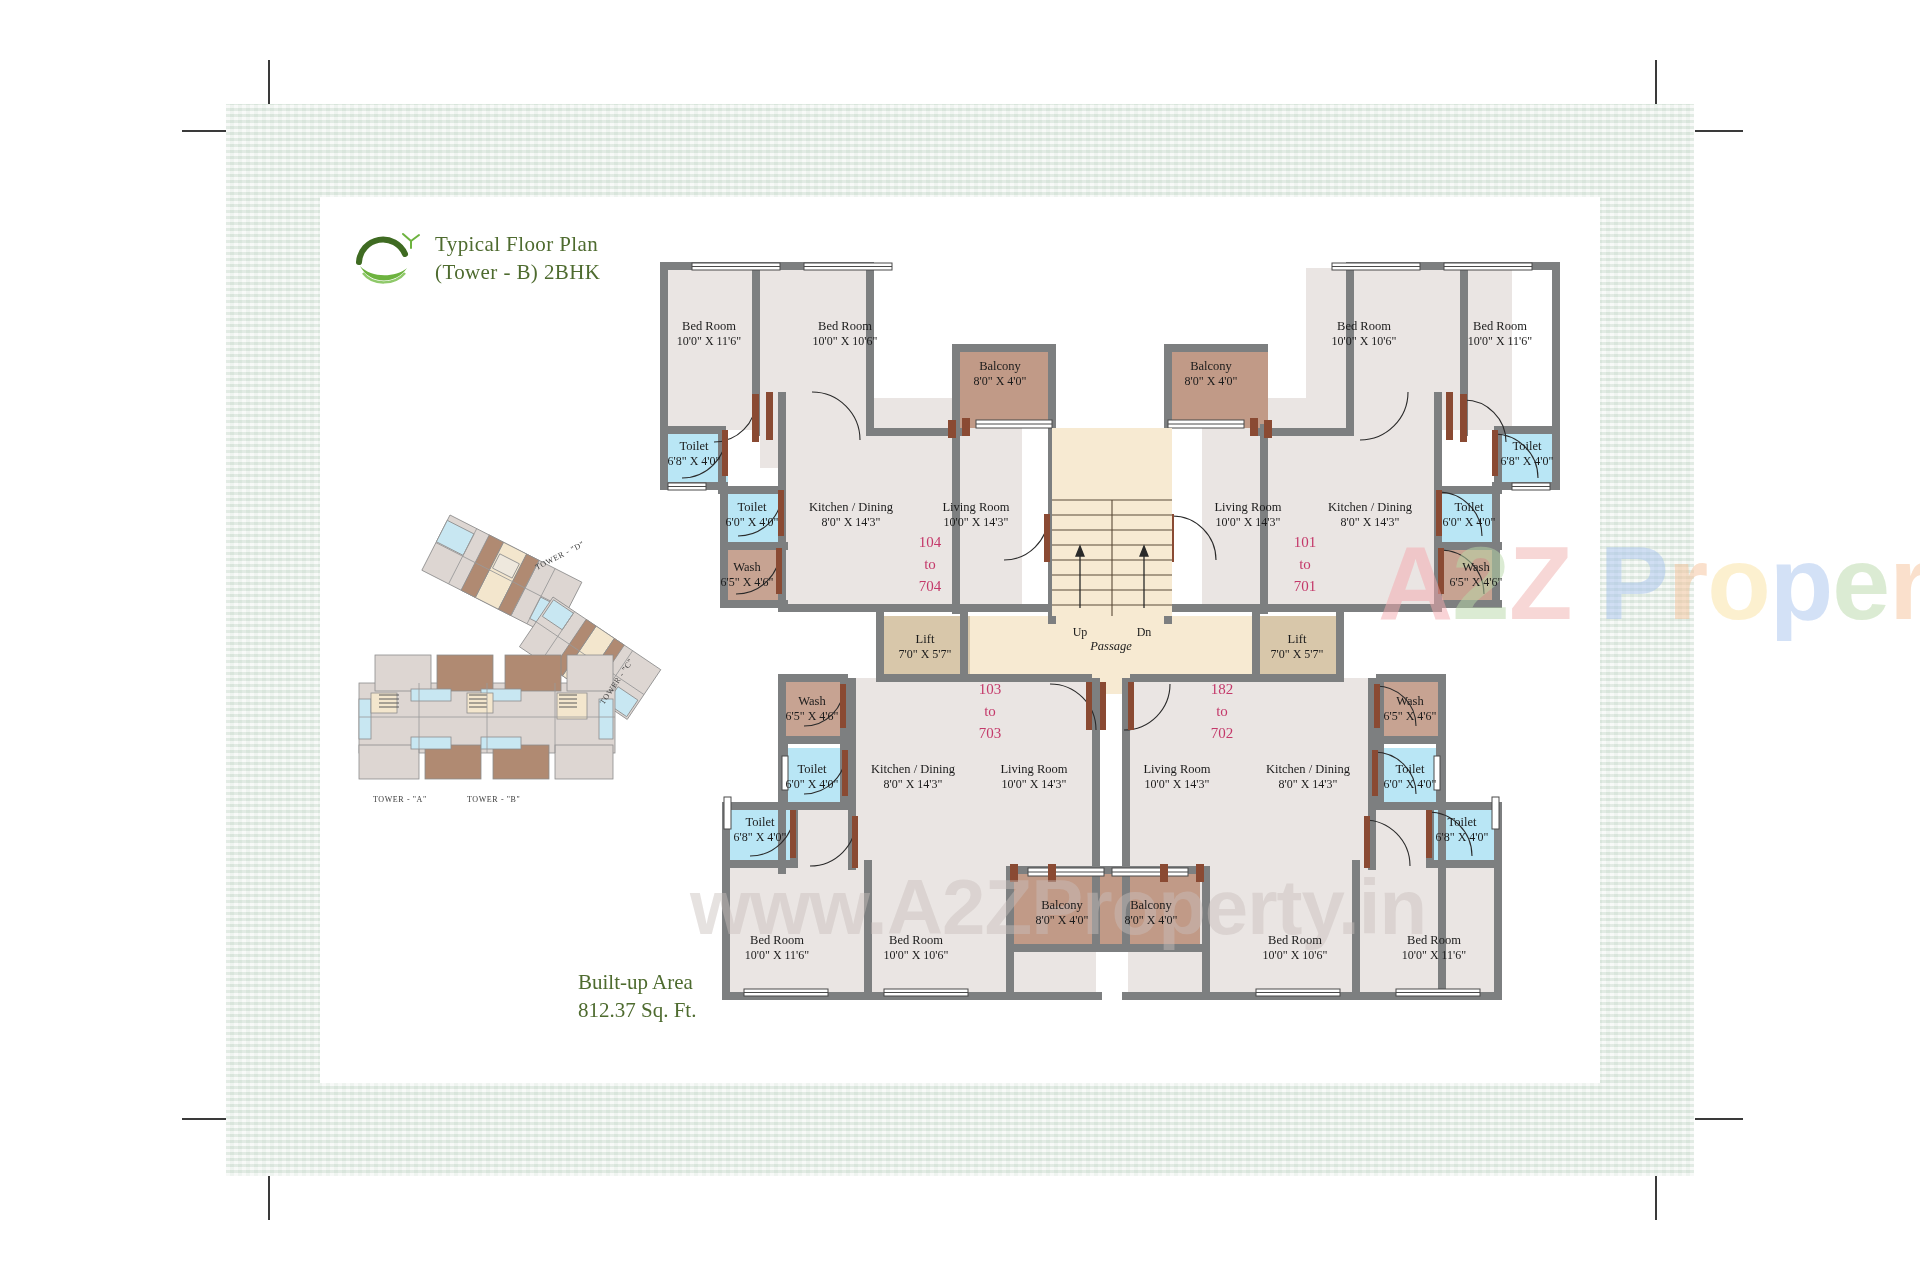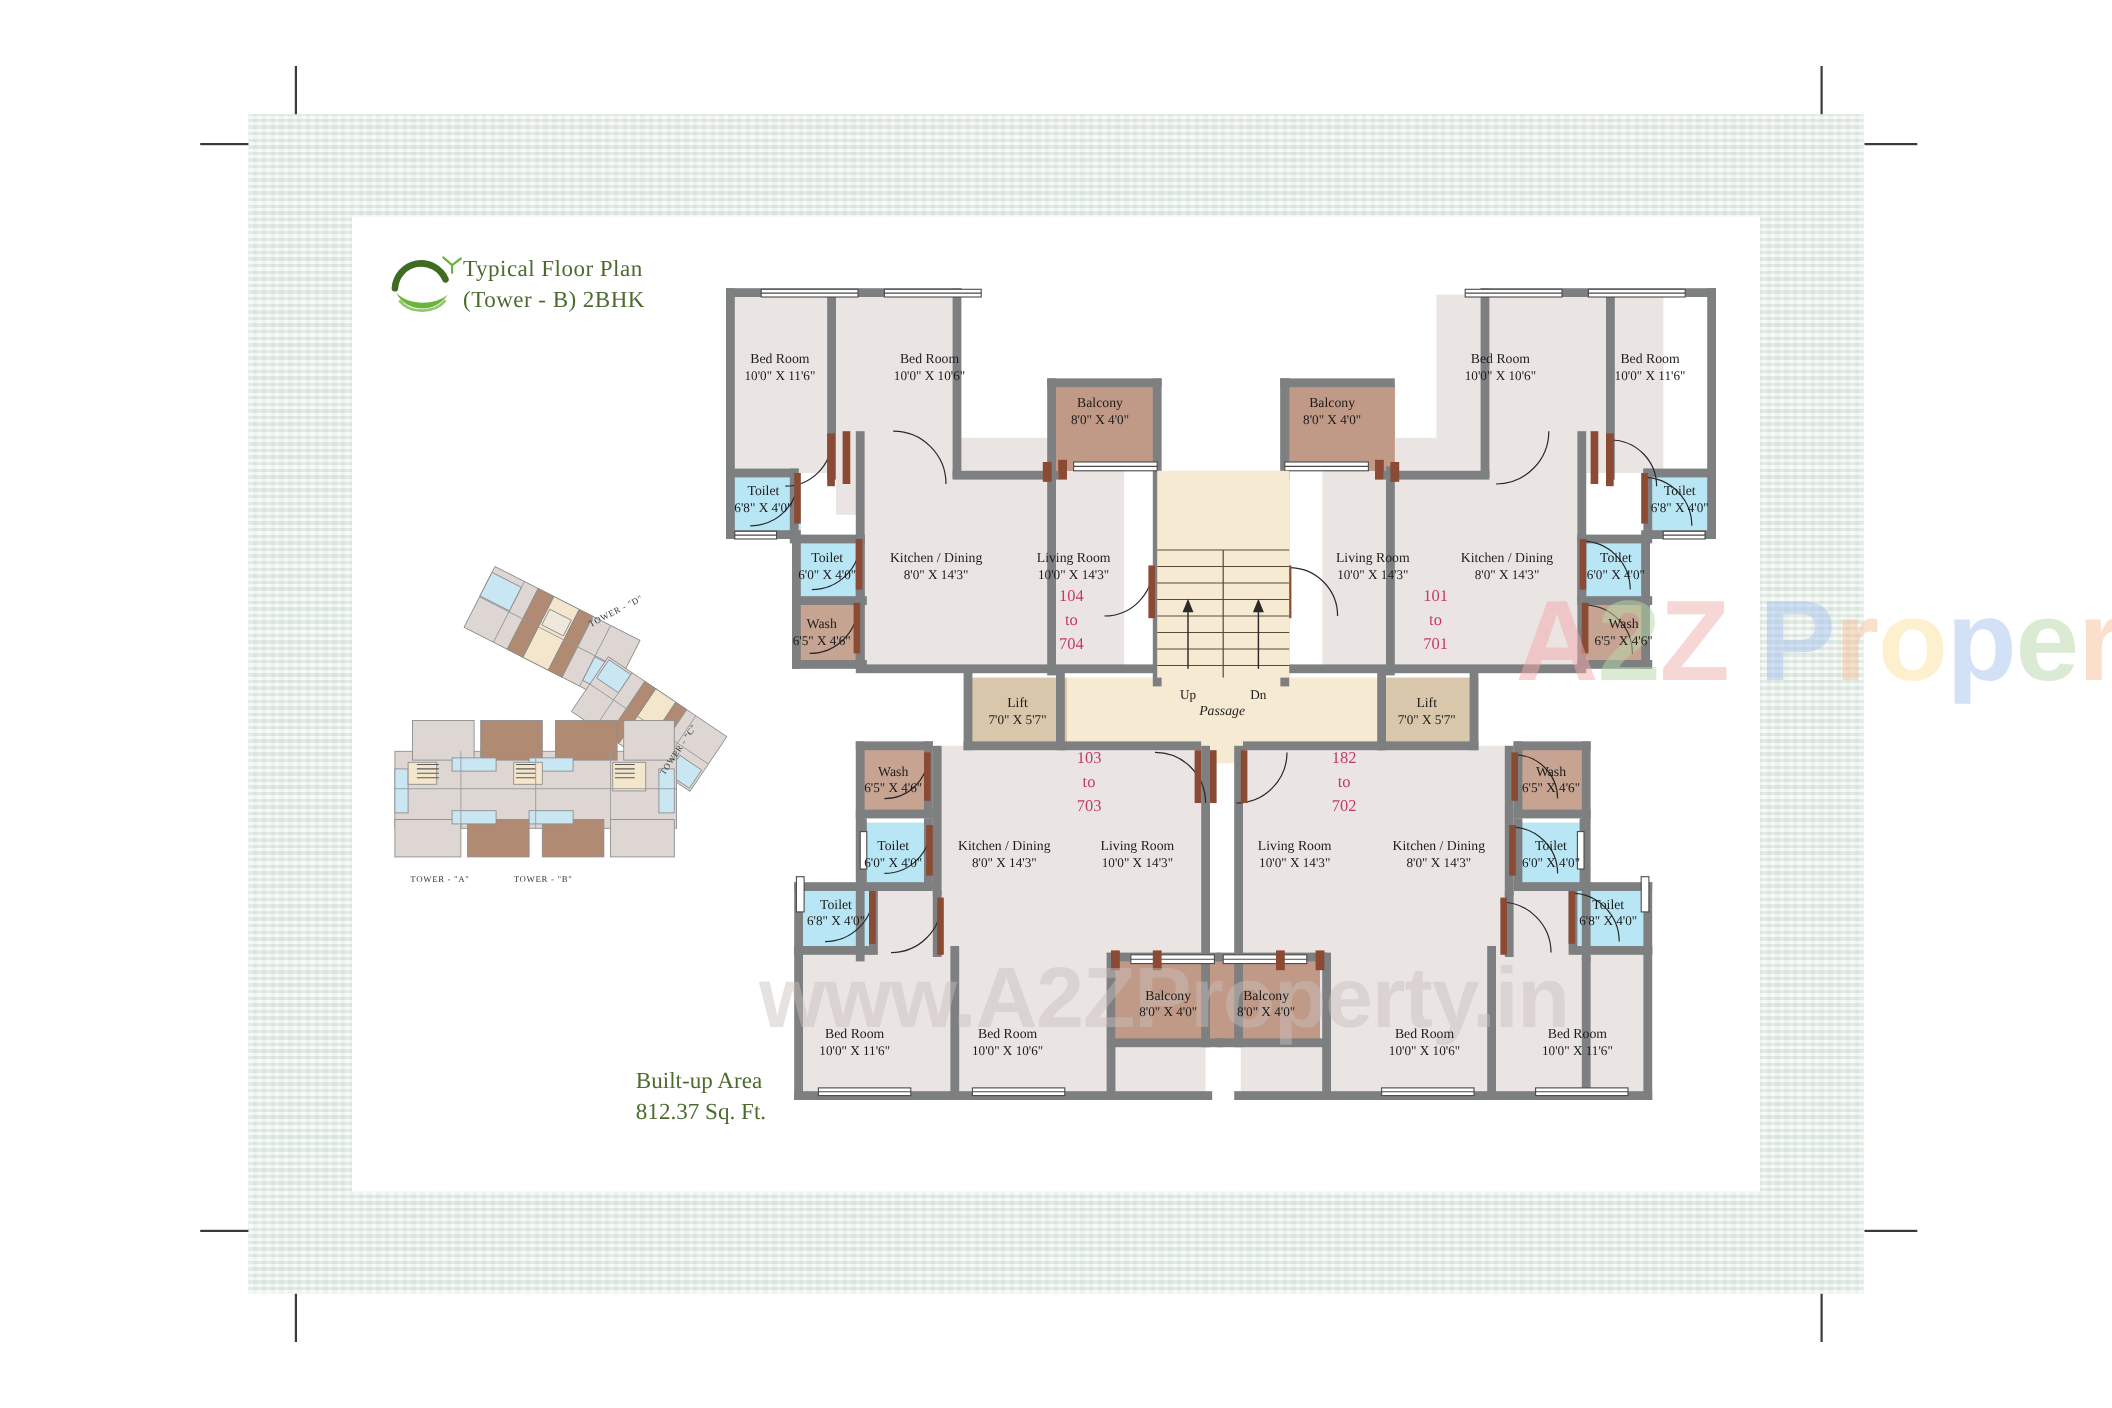--- a/index.html
+++ b/index.html
@@ -25,21 +25,21 @@
       #e4ece6;
   }
   #inner-white {
     position:absolute;
     left:94px; top:93px;
     width:1280px; height:886px;
     background:#ffffff;
   }
 
   
-  #title-block { position:absolute; left:355px; top:228px; display:flex; align-items:center; }
+  #title-block { position:absolute; left:355px; top:228px; display:flex; align-items:center; gap:14px; }
   #logo-mark { width:66px; height:62px; position:relative; }
   #title-text { line-height:1.32; color:#4e6b2f; font-size:21px; letter-spacing:.4px; }
   #title-text .l2 { font-size:21px; }
 
   
   #wm-a2z {
     position:absolute; left:1378px; top:524px;
     font-family:"Liberation Sans", sans-serif;
     font-size:104px; font-weight:700; letter-spacing:-1px;
     white-space:nowrap; opacity:.5; z-index:3; pointer-events:none;
@@ -600,21 +600,21 @@
       <div class="dim">10'0" X 10'6"</div>
     </div>
     <div class="rt" style="left: 1295px; top: 948px;">
       <div>Bed Room</div>
       <div class="dim">10'0" X 10'6"</div>
     </div>
     <div class="rt" style="left: 1434px; top: 948px;">
       <div>Bed Room</div>
       <div class="dim">10'0" X 11'6"</div>
     </div>
-    <div class="unit" style="left: 930px; top: 565px; color: rgb(196, 57, 106); margin-left: 44px;">
+    <div class="unit" style="left: 930px; top: 565px; color: rgb(196, 57, 106);">
       <div>104</div>
       <div>to</div>
       <div>704</div>
     </div>
     <div class="unit" style="left: 1281px; top: 565px; color: rgb(196, 57, 106); margin-left: 24px;">
       <div>101</div>
       <div>to</div>
       <div>701</div>
     </div>
     <div class="unit" style="left: 990px; top: 712px; color: rgb(196, 57, 106);">

